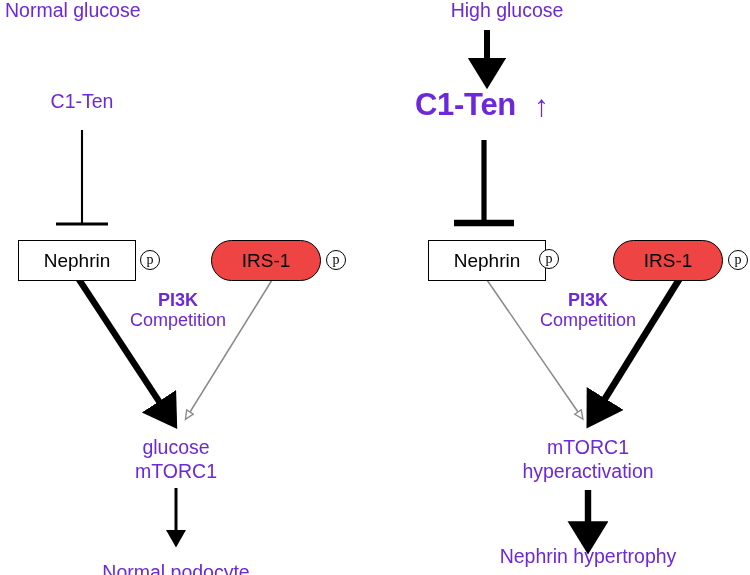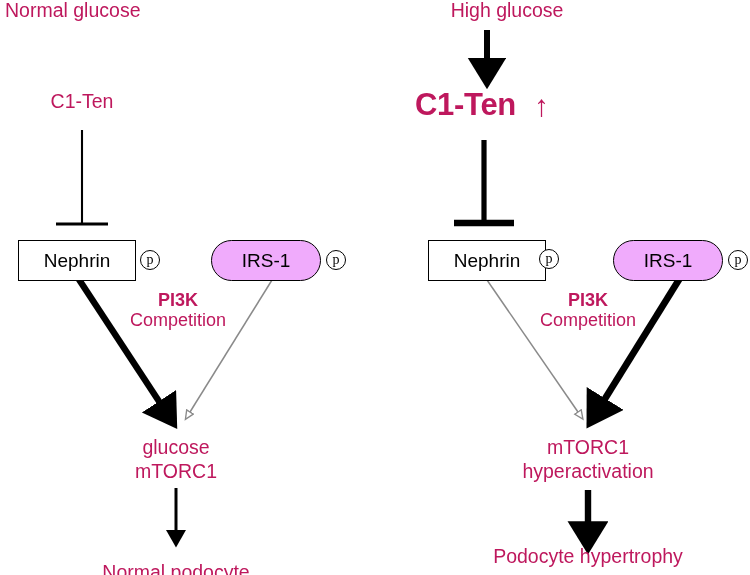--- a/index.html
+++ b/index.html
@@ -24,21 +24,21 @@
     left: 0;
     top: 0;
     width: 750px;
     height: 575px;
     pointer-events: none;
   }
   .lbl {
     position: absolute;
     white-space: nowrap;
     line-height: 1.12;
-    color: #be185d;
+    color: #6d28d9;
   }
   .t-panel      { font-size: 19.5px; }
   .t-c1ten      { font-size: 19.5px; }
   .t-c1ten-big  { font-size: 31px; font-weight: bold; letter-spacing: -0.3px; }
   .t-arrowup    { font-size: 30px; font-weight: normal; }
   .t-boxtext    { font-size: 19px; }
   .t-pi3k       { font-size: 18px; font-weight: bold; }
   .t-comp       { font-size: 18px; }
   .t-via        { font-size: 17px; }
   .t-outcome    { font-size: 19.5px; }
@@ -51,21 +51,21 @@
     background: #fff;
     display: flex;
     align-items: center;
     justify-content: center;
     box-sizing: border-box;
   }
   
   .pill-node {
     position: absolute;
     border: 1.9px solid #000;
-    background: #f0abfc;
+    background: #ef4444;
     border-radius: 999px;
     display: flex;
     align-items: center;
     justify-content: center;
     box-sizing: border-box;
   }
   
   .p-badge {
     position: absolute;
     width: 20px;
@@ -174,15 +174,15 @@
     <span class="t-boxtext">IRS-1</span>
   </div>
   <div class="p-badge" style="left:728px; top:250px;">p</div>
 
   <div class="lbl t-pi3k center" style="left:588px; top:290px;">PI3K</div>
   <div class="lbl t-comp center" style="left:588px; top:310px;">Competition</div>
 
   <div class="lbl t-outcome center" style="left:588px; top:437px;">mTORC1</div>
   <div class="lbl t-outcome center" style="left:588px; top:461px;">hyperactivation</div>
 
-  <div class="lbl t-outcome center" style="left:588px; top:546px;">Podocyte hypertrophy</div>
+  <div class="lbl t-outcome center" style="left:588px; top:546px;">Nephrin hypertrophy</div>
 
 </div>
 
 </body></html>

